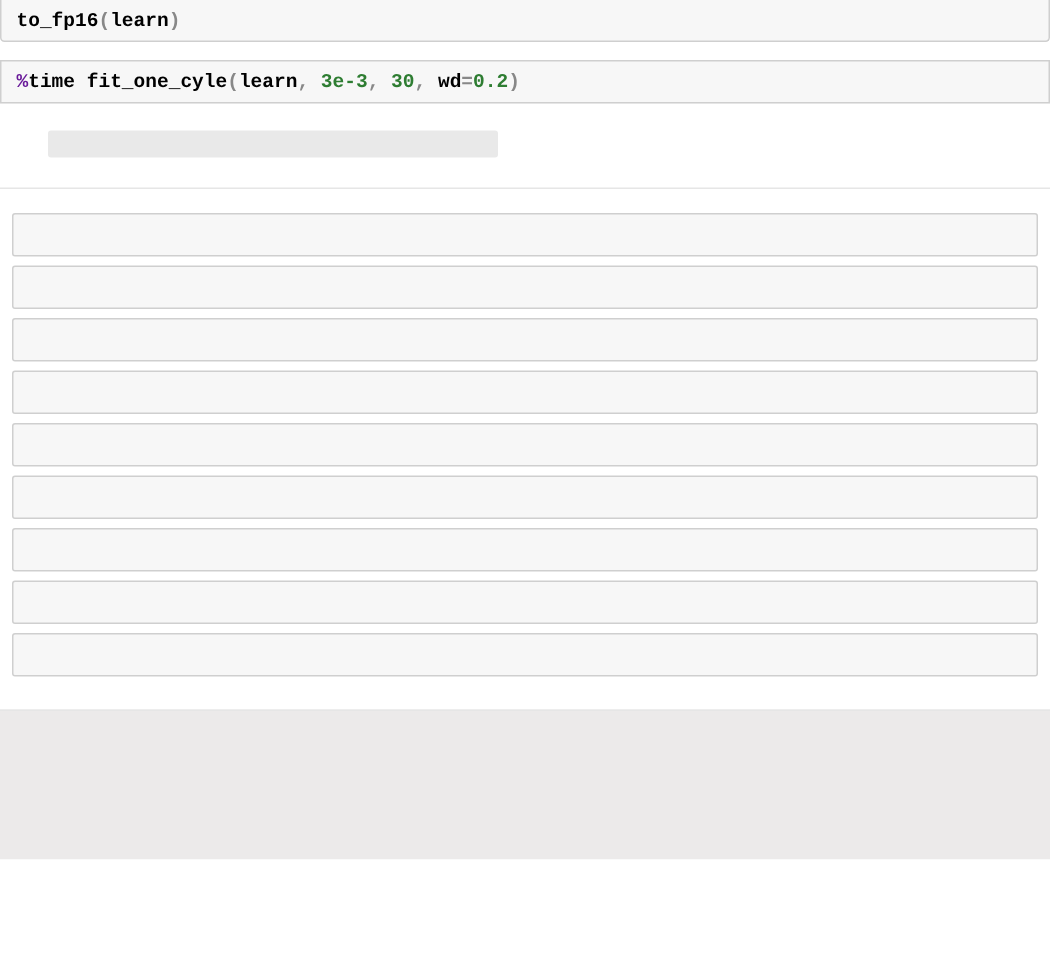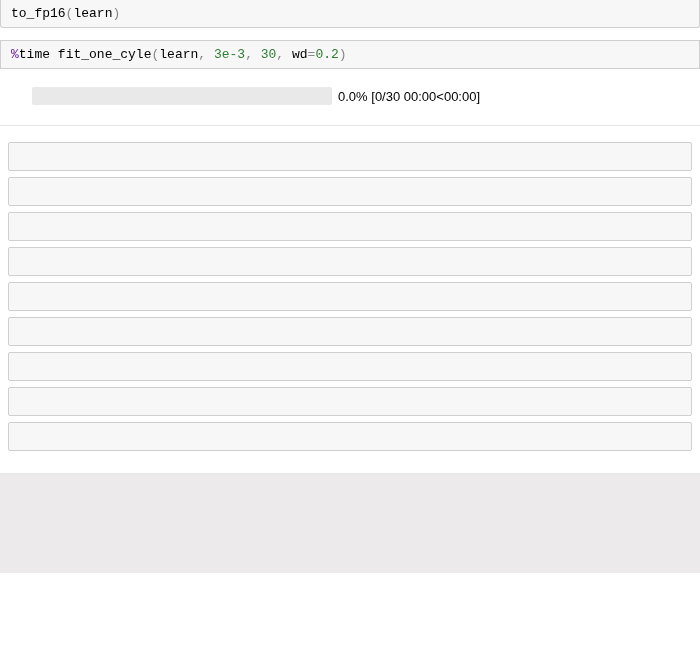--- a/index.html
+++ b/index.html
@@ -13,20 +13,21 @@
       width: 700px;
       background: #ffffff;
     }
     .code-cell {
       border: 1px solid #cfcfcf;
       background: #f7f7f7;
       padding: 6px 10px;
       margin: 0 0 12px 0;
       white-space: pre;
       overflow: hidden;
+      font-weight: bold;
     }
     .code-cell:first-child {
       border-top: none;
       border-bottom-left-radius: 3px;
       border-bottom-right-radius: 3px;
     }
     .tok-fn { color: #000000; }
     .tok-paren { color: #888888; }
     .tok-name { color: #000000; }
     .tok-magic { color: #6a1b9a; }
@@ -81,24 +82,20 @@
 <div class="page">
 
   <div class="code-cell" id="cell-0"><span class="tok-fn">to_fp16</span><span class="tok-paren">(</span><span class="tok-name">learn</span><span class="tok-paren">)</span></div>
 
   <div class="code-cell" id="cell-1"><span class="tok-magic">%</span><span class="tok-fn">time</span><span> </span><span class="tok-fn">fit_one_cyle</span><span class="tok-paren">(</span><span class="tok-name">learn</span><span class="tok-comma">, </span><span class="tok-num">3e-3</span><span class="tok-comma">, </span><span class="tok-num">30</span><span class="tok-comma">, </span><span class="tok-name">wd</span><span class="tok-op">=</span><span class="tok-num">0.2</span><span class="tok-paren">)</span></div>
 
   <div class="output-area">
     <div class="progress-bar">
       <div class="progress-fill" style="width: 0%;"></div>
     </div>
-    <span class="progress-label">
-      <span>0.0%</span>
-      <span>[0/30 00:00&lt;00:00]</span>
-    </span>
   </div>
 
   <div class="empty-cells-wrap" id="empty-cells">
       <div class="empty-cell"></div>
       <div class="empty-cell"></div>
       <div class="empty-cell"></div>
       <div class="empty-cell"></div>
       <div class="empty-cell"></div>
       <div class="empty-cell"></div>
       <div class="empty-cell"></div>

